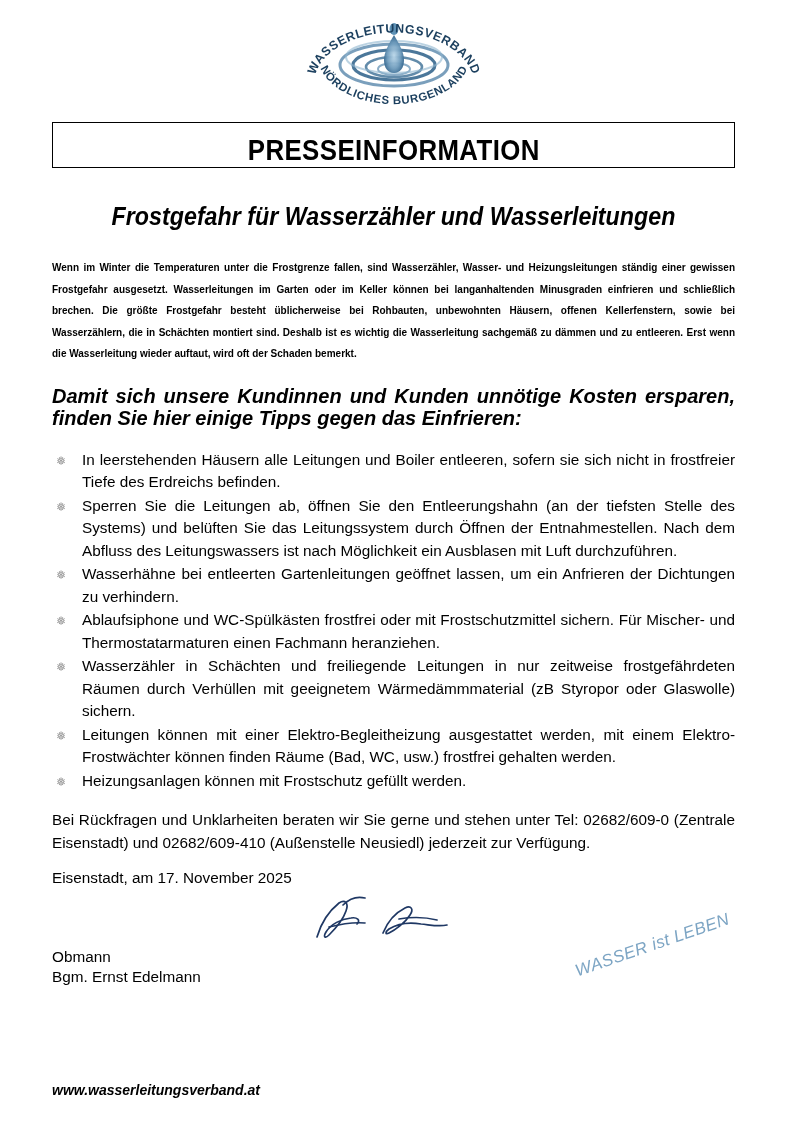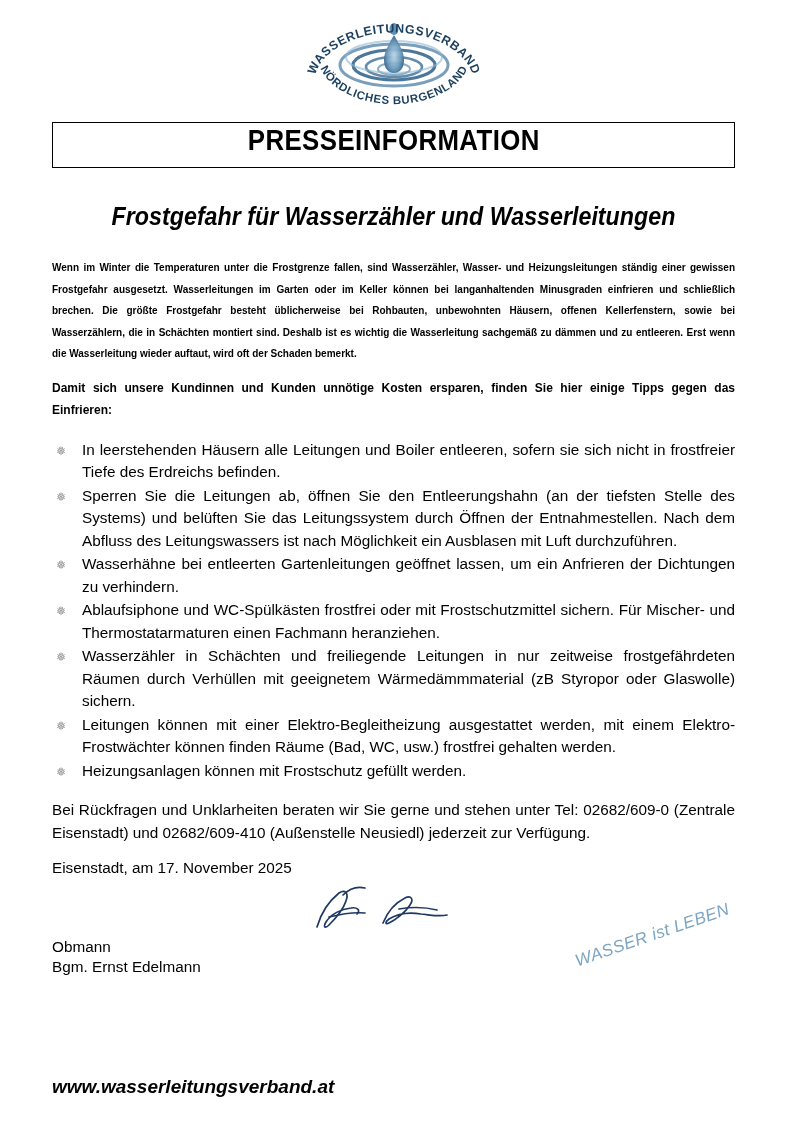--- a/index.html
+++ b/index.html
@@ -36,21 +36,21 @@
     width: 196px;
     height: 108px;
   }
   .logo svg { display: block; }
 
   
   .banner {
     border: 1px solid #000000;
     height: 44px;
     display: flex;
-    align-items: flex-start;
+    align-items: flex-end;
     justify-content: center;
     margin: 0 0 0 0;
   }
   .banner-text {
     font-family: "Liberation Sans Narrow", "Liberation Sans", sans-serif;
     font-weight: bold;
     font-size: 30px;
     letter-spacing: 0.5px;
     transform: scaleX(0.86);
     transform-origin: center;
@@ -74,21 +74,22 @@
     margin-top: 26px;
     font-weight: bold;
     font-size: 10px;
     line-height: 21.5px;
     text-align: justify;
   }
 
   
   .subhead {
     font-weight: bold;
-    font-size: 12px;
+    font-style: italic;
+    font-size: 20px;
     line-height: 22px;
     text-align: justify;
   }
 
   
   .tips {
     margin: 18px 0 0 0;
     padding: 0;
     list-style: none;
   }
@@ -151,21 +152,21 @@
     letter-spacing: 0.4px;
   }
 
   
   .footer {
     position: absolute;
     left: 52px;
     bottom: 26px;
     font-weight: bold;
     font-style: italic;
-    font-size: 19px;
+    font-size: 14px;
   }
 </style>
 </head>
 <body>
 
 <div class="page">
 
   <div class="logo-area">
     <div class="logo">
       <svg viewBox="0 0 196 108" width="196" height="108">

